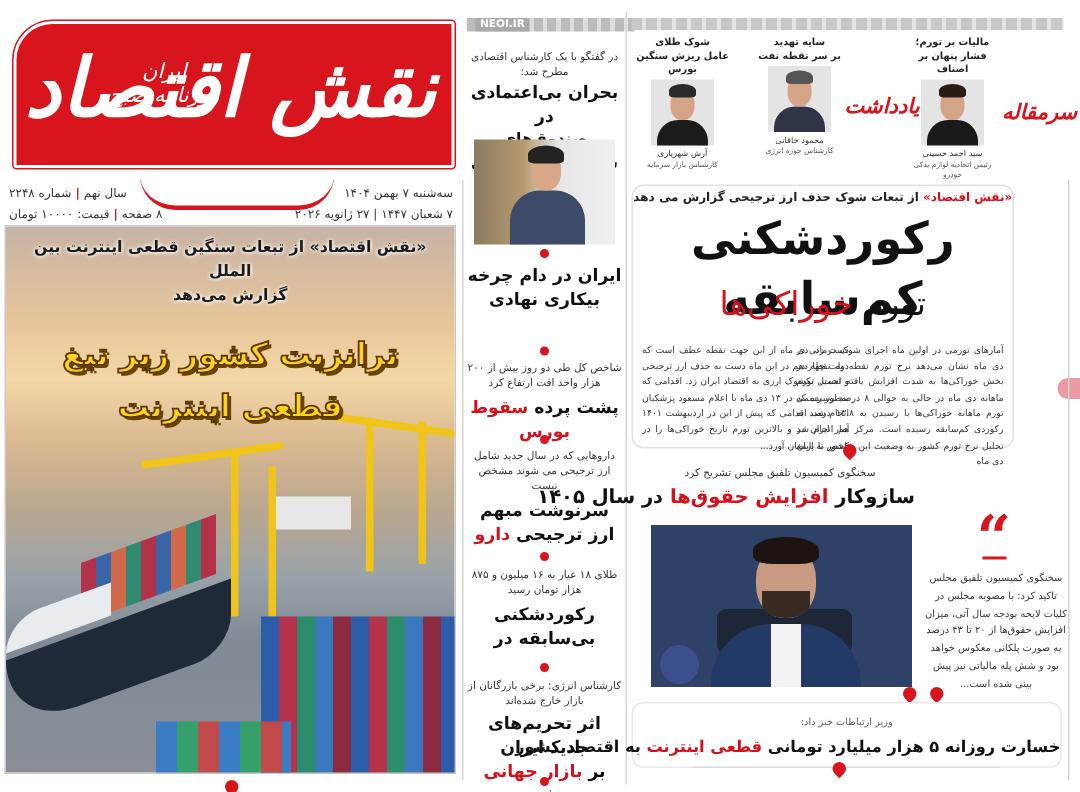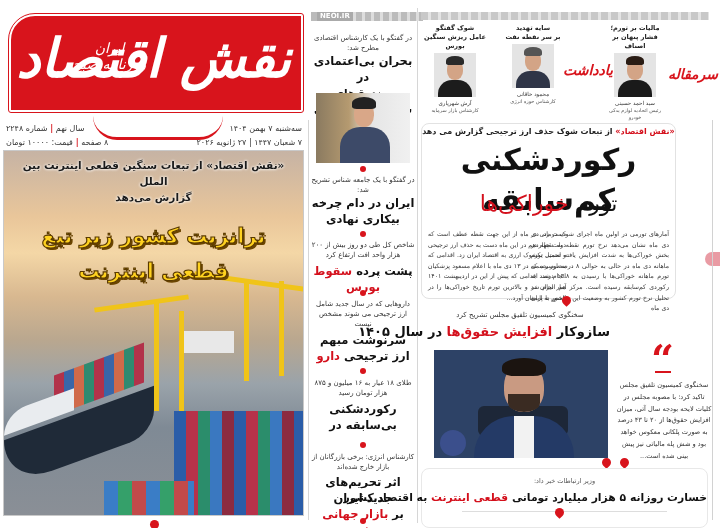--- a/index.html
+++ b/index.html
@@ -96,21 +96,21 @@
   .wage-photo .beard { position: absolute; left: 74px; top: 44px; width: 32px; height: 18px; background: #3a2b22; border-radius: 0 0 50% 50%; }
   .wage-photo .suit { position: absolute; left: 40px; top: 66px; width: 100px; height: 50px; background: #243a66; border-radius: 40px 40px 0 0; }
   .wage-photo .shirt { position: absolute; left: 80px; top: 66px; width: 20px; height: 44px; background: #f2f2f2; }
   .wage-photo .mic { position: absolute; left: 6px; top: 80px; width: 26px; height: 26px; background: #3b4f8c; border-radius: 50%; }
 
   .quote-mark { left: 651px; top: 344px; width: 24px; height: 24px; color: #d8141c; font-size: 40px; font-weight: bold; line-height: 30px; font-family: "DejaVu Serif", serif; }
   .quote-line { left: 655px; top: 371px; width: 16px; height: 2px; background: #d8141c; }
   .quote-body { left: 616px; top: 380px; width: 96px; font-size: 6.6px; line-height: 11.8px; direction: rtl; text-align: center; color: #333; }
 
   
-  .bottom-box { left: 421px; top: 468px; width: 287px; height: 60px; border: 1px solid #e8e8e8; border-radius: 8px; }
+  .bottom-box { left: 421px; top: 468px; width: 287px; height: 44px; border: 1px solid #e8e8e8; border-radius: 8px; }
   .bottom-kicker { position: absolute; left: 0; right: 0; top: 8px; font-size: 6.5px; direction: rtl; text-align: center; color: #555; }
   .bottom-head { position: absolute; left: 0; right: 0; top: 22px; font-size: 10.8px; font-weight: bold; direction: rtl; text-align: center; color: #111; white-space: nowrap; }
   .bottom-rule { position: absolute; left: 40px; right: 40px; top: 42px; height: 1px; background: #ddd; }
   .right-edge { left: 712px; top: 120px; width: 1px; height: 400px; background: #d2d2d2; }
 </style>
 </head>
 <body>
 
 <div class="abs masthead">
   <div class="mast-box">
@@ -177,21 +177,20 @@
   <div class="mid-head red" style="font-size:10.5px;">صندوق‌های سرمایه‌گذاری ارزی</div>
 </div>
 <div class="mid-photo">
   <div class="body"></div>
   <div class="face"></div>
   <div class="hair"></div>
 </div>
 
 <div class="divider-dot" style="left:360px;top:166px;"></div>
 <div class="mid-block" style="top:175px;">
-  <div class="mid-kicker">در گفتگو با یک جامعه شناس تشریح شد:</div>
   <div class="mid-head">ایران در دام چرخه</div>
   <div class="mid-head red">بیکاری نهادی</div>
 </div>
 
 <div class="divider-dot" style="left:360px;top:231px;"></div>
 <div class="mid-block" style="top:240px;">
   <div class="mid-kicker">شاخص کل طی دو روز بیش از ۲۰۰ هزار واحد افت ارتفاع کرد</div>
   <div class="mid-head" style="margin-top:3px;"><span>پشت پرده </span><span class="red">سقوط بورس</span></div>
 </div>
 
@@ -236,21 +235,21 @@
   <div class="t">بر سر نقطه نفت</div>
   <div class="ph">
     <div class="b" style="background:#2f3547;"></div>
     <div class="f"></div>
     <div class="h" style="background:#555;"></div>
   </div>
   <div class="n">محمود خاقانی</div>
   <div class="r">کارشناس حوزه انرژی</div>
 </div>
 <div class="col-card" style="left:422px;">
-  <div class="t">شوک گفتگو</div>
+  <div class="t">شوک طلای</div>
   <div class="t">عامل ریزش سنگین بورس</div>
   <div class="ph">
     <div class="b" style="background:#1c1c1c;"></div>
     <div class="f"></div>
     <div class="h" style="background:#2a2a2a;"></div>
   </div>
   <div class="n">آرش شهرپاری</div>
   <div class="r">کارشناس بازار سرمایه</div>
 </div>
 

